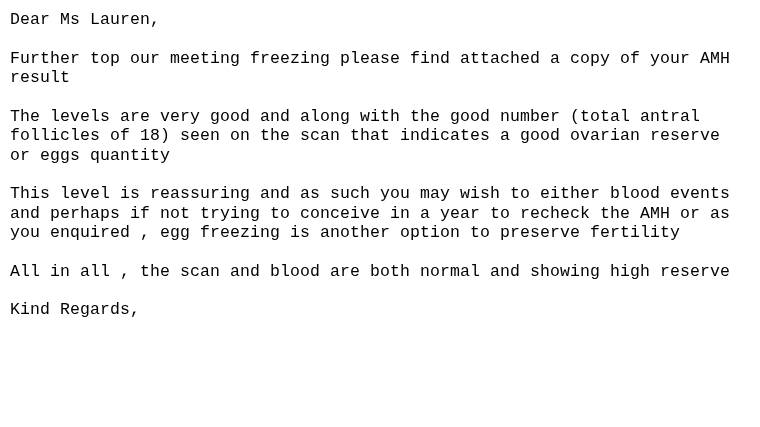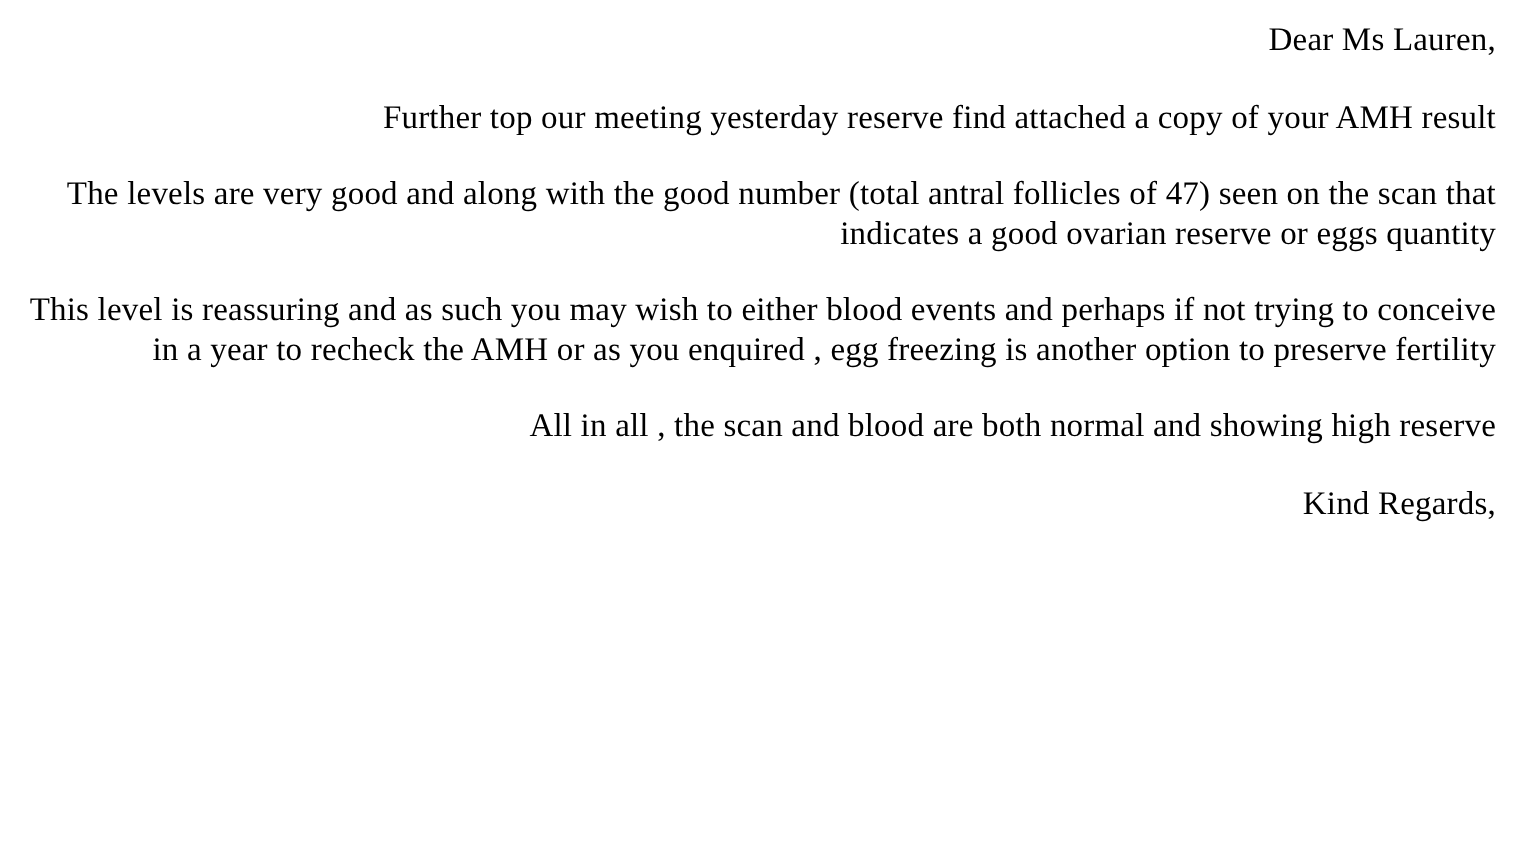--- a/index.html
+++ b/index.html
@@ -16,32 +16,33 @@
   }
   .letter {
     padding: 10px 12px 0 10px;
     box-sizing: border-box;
     width: 760px;
   }
   .para {
     font-size: 16.5px;
     line-height: 19.5px;
     margin: 0 0 19px 0;
-    text-align: right;
+    text-align: left;
     letter-spacing: 0.1px;
+    font-family: Liberation Mono, monospace;
   }
   .para:last-child {
     margin-bottom: 17px;
   }
   .para.gap-large {
   }
 </style>
 </head>
 <body>
 
 <div class="letter">
   <p class="para">Dear Ms Lauren,</p>
-  <p class="para">Further top our meeting yesterday reserve find attached a copy of your AMH result</p>
-  <p class="para">The levels are very good and along with the good number (total antral follicles of 47) seen on the scan that indicates a good ovarian reserve or eggs quantity</p>
+  <p class="para">Further top our meeting freezing please find attached a copy of your AMH result</p>
+  <p class="para">The levels are very good and along with the good number (total antral follicles of 18) seen on the scan that indicates a good ovarian reserve or eggs quantity</p>
   <p class="para">This level is reassuring and as such you may wish to either blood events and perhaps if not trying to conceive in a year to recheck the AMH or as you enquired , egg freezing is another option to preserve fertility</p>
   <p class="para gap-large">All in all , the scan and blood are both normal and showing high reserve</p>
   <p class="para">Kind Regards,</p>
 </div>
 
 </body></html>

